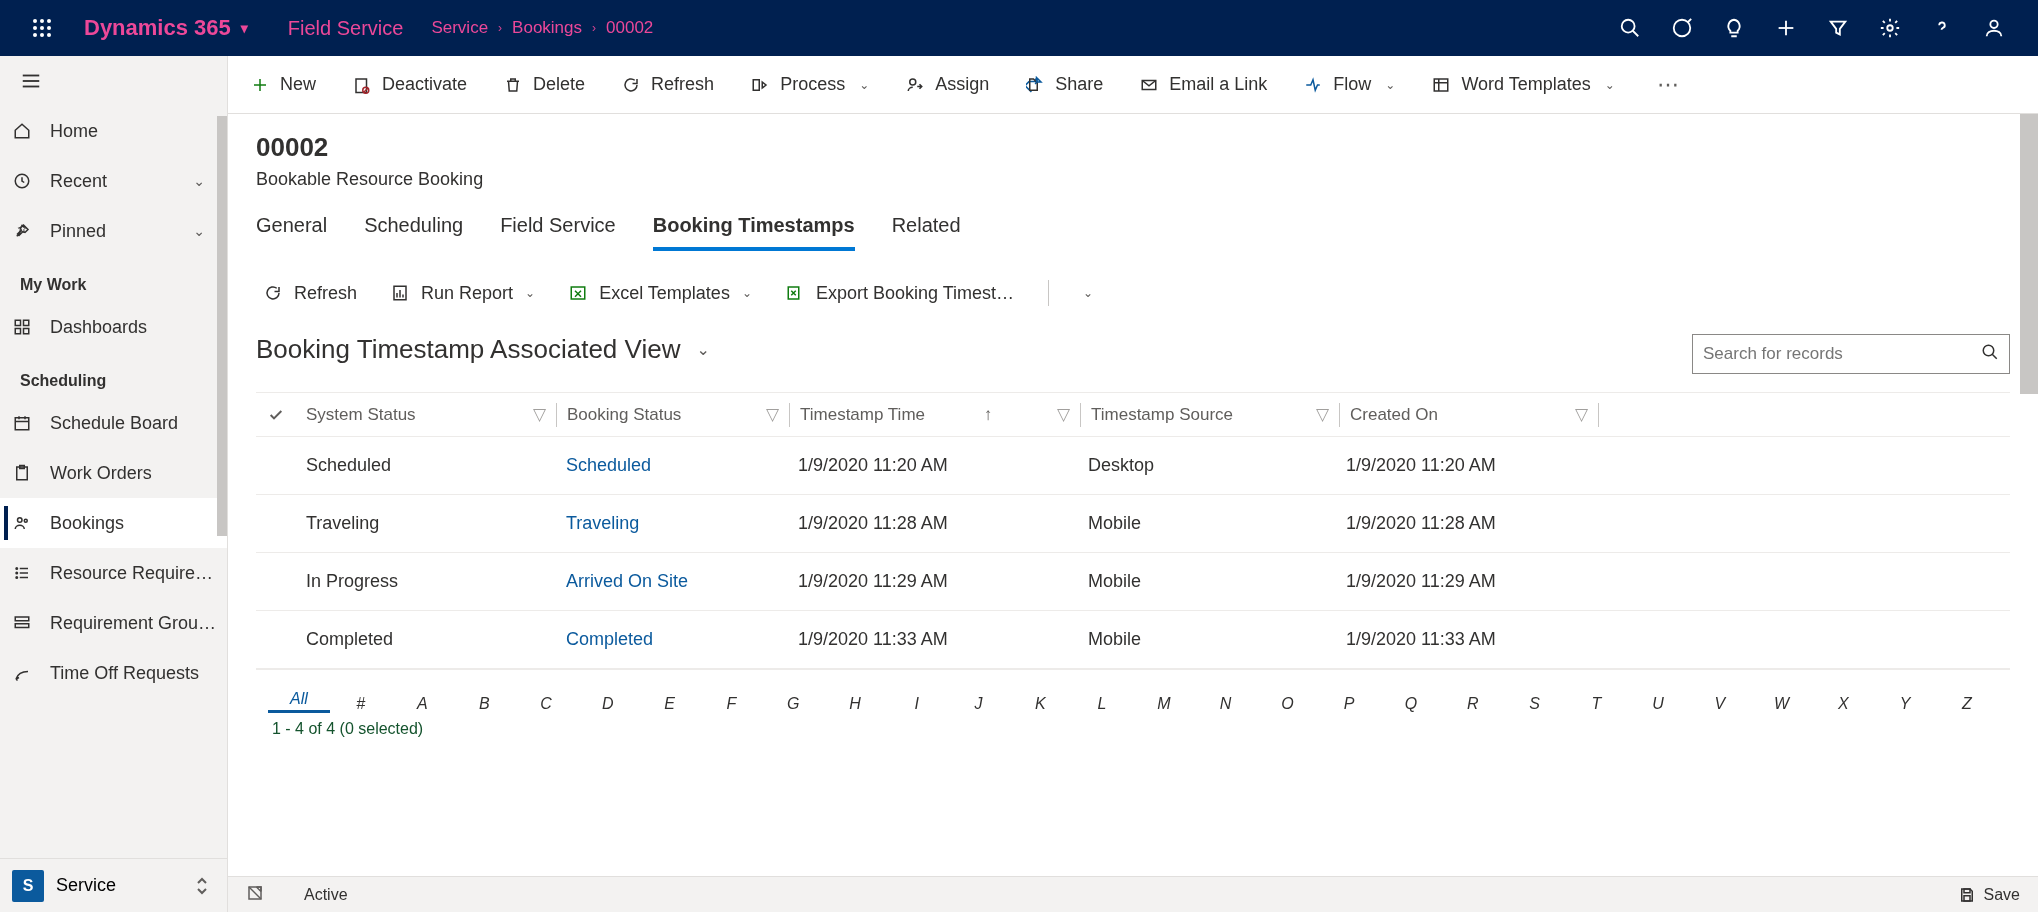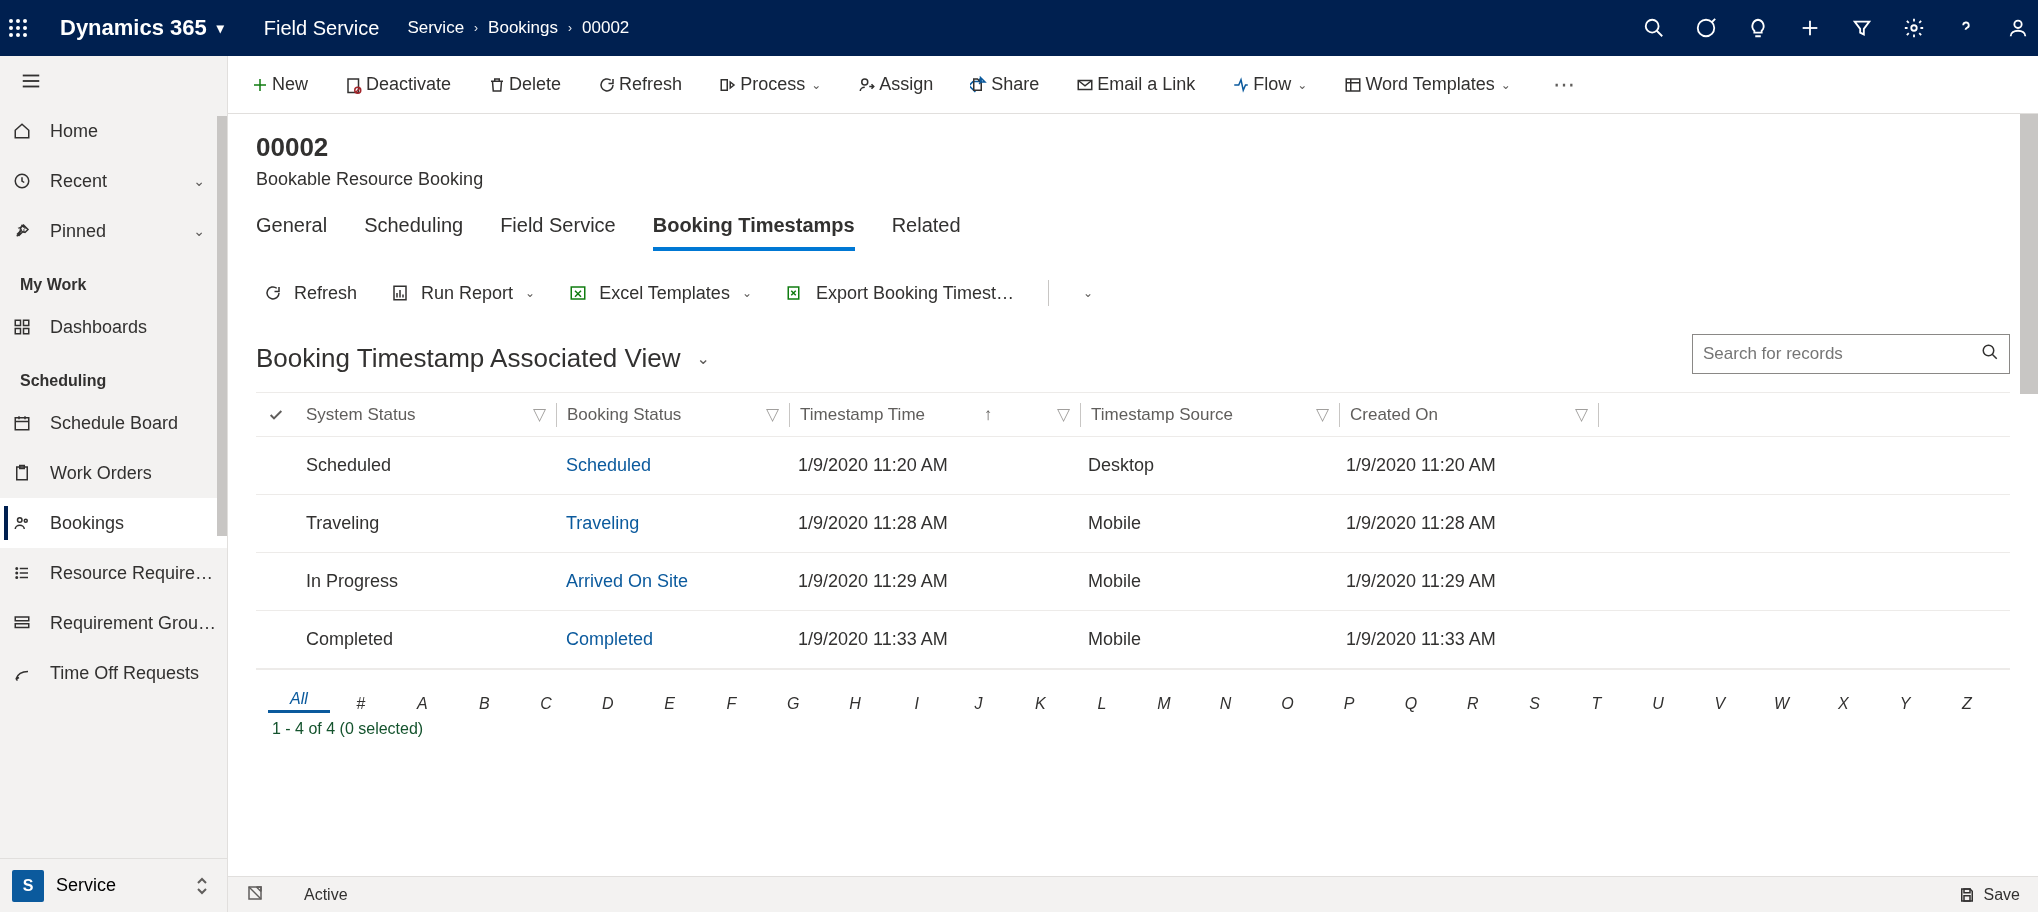--- a/index.html
+++ b/index.html
@@ -1,19 +1,19 @@
 <!DOCTYPE html>
 <html><head>
 <meta charset="utf-8">
 <style>
   * { box-sizing: border-box; margin: 0; padding: 0; font-family: "Segoe UI", Arial, sans-serif; }
   html, body { width: 2038px; height: 912px; overflow: hidden; background: #fff; }
   
   
-  .topbar { height: 56px; background: #002050; color: #ffffff; display: flex; align-items: center; padding: 0 0; }
+  .topbar { height: 56px; background: #002050; color: #ec4899; display: flex; align-items: center; padding: 0 24px; }
   .waffle { width: 36px; height: 36px; display: flex; align-items: center; justify-content: center; cursor: pointer; }
   .waffle svg { fill: #fff; }
   .brand { font-size: 22px; font-weight: 600; margin-left: 24px; display: flex; align-items: center; gap: 10px; }
   .brand-chevron { font-size: 14px; }
   .app-name { font-size: 20px; margin-left: 40px; font-weight: 400; }
   .breadcrumb { font-size: 17px; margin-left: 28px; display: flex; align-items: center; gap: 10px; }
   .breadcrumb .crumb { cursor: pointer; }
   .breadcrumb .chev { font-size: 12px; opacity: .9; }
   .topbar-spacer { flex: 1; }
   .topbar-icons { display: flex; gap: 28px; align-items: center; margin-right: 8px; }
@@ -35,41 +35,41 @@
   .sb-section { padding: 20px 20px 8px 20px; font-size: 16px; font-weight: 600; color: #323130; }
   .sb-icon { width: 20px; height: 20px; display: inline-flex; align-items: center; justify-content: center; }
   .sb-icon svg { stroke: #323130; fill: none; }
   .sb-footer { margin-top: auto; height: 54px; border-top: 1px solid #e1dfdd; display: flex; align-items: center; padding-left: 12px; gap: 12px; }
   .sb-footer .tile { width: 32px; height: 32px; background: #0b5a9d; color: #fff; display: flex; align-items: center; justify-content: center; font-weight: 600; border-radius: 2px; }
   .sb-footer .sel { margin-left: auto; margin-right: 18px; display: flex; flex-direction: column; gap: -2px; color: #605e5c; cursor: pointer; }
 
   
   .main { flex: 1; display: flex; flex-direction: column; position: relative; }
   .cmdbar { height: 58px; border-bottom: 1px solid #e1dfdd; display: flex; align-items: center; padding: 0 22px; gap: 36px; }
-  .cmd { display: flex; align-items: center; gap: 2px; font-size: 18px; color: #323130; cursor: pointer; }
+  .cmd { display: flex; align-items: center; gap: 10px; font-size: 18px; color: #323130; cursor: pointer; }
   .cmd .ic { width: 20px; height: 20px; display: inline-flex; align-items: center; justify-content: center; }
   .cmd.new .ic svg path { stroke: #107c10; }
   .cmd .chv { font-size: 12px; color: #605e5c; margin-left: 4px; }
   .cmd-ellipsis { margin-left: 6px; font-size: 22px; color: #605e5c; cursor: pointer; letter-spacing: 2px; }
 
   .record-header { padding: 18px 28px 0 28px; }
   .record-title { font-size: 26px; font-weight: 600; color: #323130; }
   .record-sub { font-size: 18px; color: #323130; margin-top: 6px; }
   
   .tabs { display: flex; gap: 37px; padding: 24px 28px 0 28px; border-bottom: 1px solid transparent; }
   .tab { font-size: 20px; color: #323130; padding-bottom: 10px; cursor: pointer; border-bottom: 4px solid transparent; }
   .tab.active { font-weight: 600; border-bottom-color: #0078d4; }
 
   .subgrid { padding: 28px 28px 0 28px; flex: 1; display: flex; flex-direction: column; }
   .sg-cmdbar { display: flex; align-items: center; gap: 34px; padding-left: 8px; }
   .sg-cmd { display: flex; align-items: center; gap: 12px; font-size: 18px; color: #323130; cursor: pointer; }
   .sg-cmd .chv { font-size: 12px; color: #605e5c; }
   .sg-sep { width: 1px; height: 26px; background: #c8c6c4; }
 
-  .sg-header { display: flex; align-items: flex-end; justify-content: space-between; margin-top: 28px; }
+  .sg-header { display: flex; align-items: flex-start; justify-content: space-between; margin-top: 28px; }
   .sg-title { font-size: 26px; font-weight: 400; color: #323130; display: flex; align-items: center; gap: 16px; }
   .search-box { width: 318px; height: 40px; border: 1px solid #8a8886; display: flex; align-items: center; padding: 0 10px; }
   .search-box input { flex: 1; border: none; outline: none; font-size: 17px; color: #605e5c; background: transparent; }
   
   .grid { margin-top: 18px; border-top: 1px solid #edebe9; }
   .grid-head { display: flex; align-items: center; height: 44px; border-bottom: 1px solid #edebe9; color: #605e5c; font-size: 17px; }
   .col-check { width: 40px; display: flex; justify-content: center; }
   .col { display: flex; align-items: center; padding-left: 10px; position: relative; text-align: center; }
   .col .filter { margin-left: auto; margin-right: 10px; color: #a19f9d; cursor: pointer; }
   .col .sort { margin-right: 6px; color: #605e5c; }

